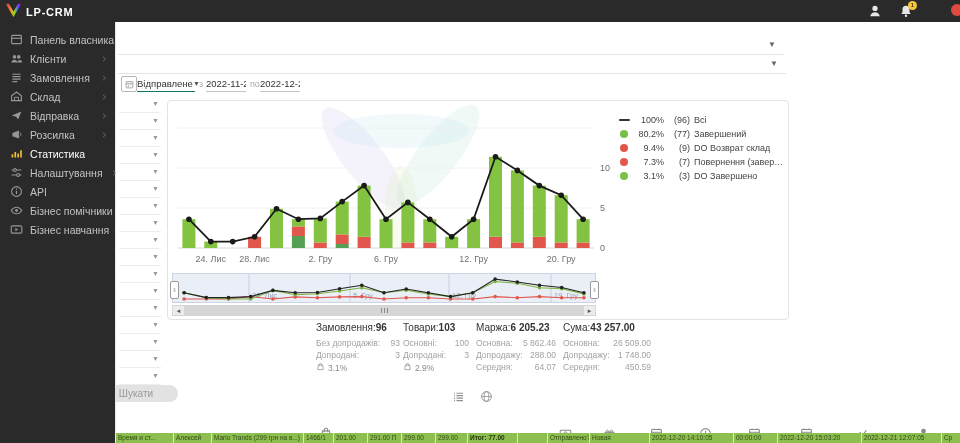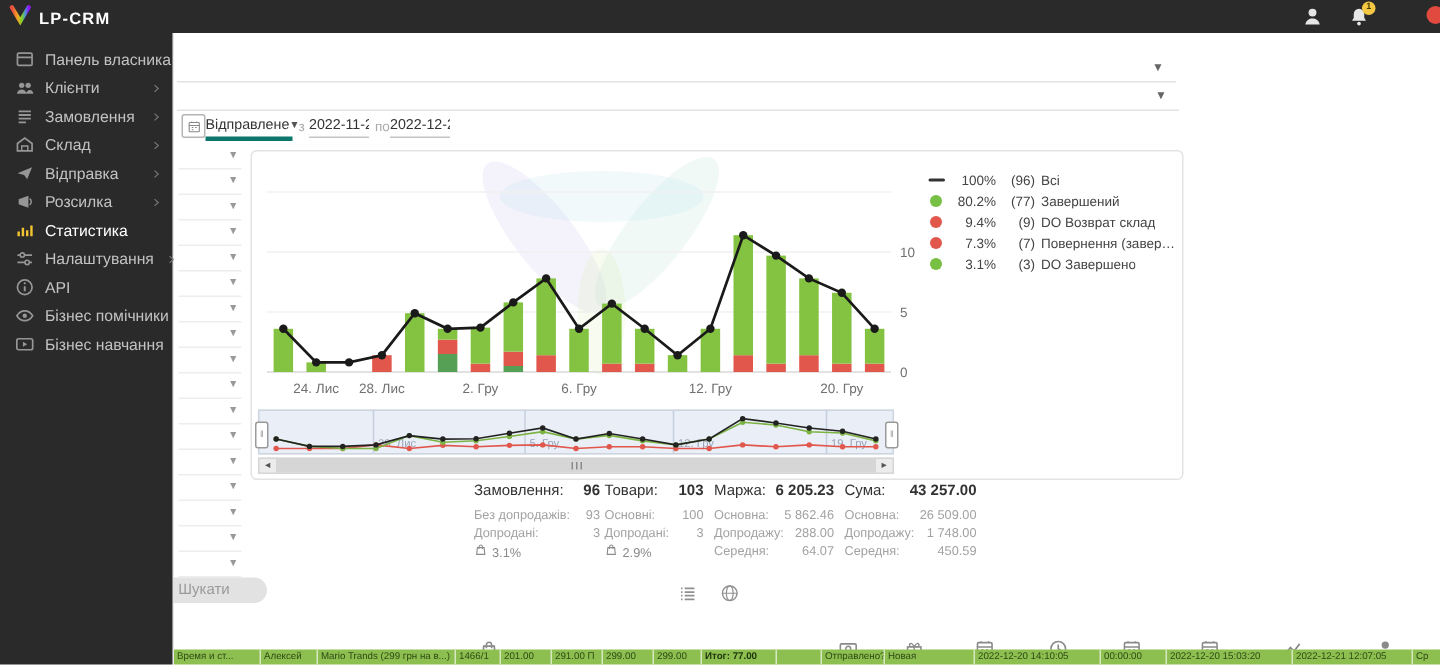--- a/index.html
+++ b/index.html
@@ -21,21 +21,21 @@
   .si-lb{font-size:10.5px;color:#c2c2c2;white-space:nowrap;}
   .side-item.active .si-lb{color:#fff;}
   .si-ch{margin-left:auto;display:flex;align-items:center;}
   
   .main{position:absolute;left:115px;top:22px;width:845px;height:421px;background:#fff;z-index:1;border-left:1px solid #e8e8e8;}
   .selrow{position:absolute;left:2px;height:18px;border-bottom:1px solid #e3e3e3;}
   .selrow .car{position:absolute;right:8px;top:4px;font-size:8px;color:#666;}
   .daterow{position:absolute;left:0;top:52px;width:400px;height:22px;}
   .cal-btn{position:absolute;left:5px;top:2px;width:14px;height:14px;border:1px solid #b5b5b5;border-radius:2px;
     display:flex;align-items:center;justify-content:center;}
-  .dtype{position:absolute;left:21px;top:1px;width:58px;height:16px;border-bottom:3px solid #0f766e;
+  .dtype{position:absolute;left:21px;top:1px;width:58px;height:16px;border-bottom:1px solid #0f766e;
     font-size:9.5px;color:#333;display:flex;align-items:center;justify-content:space-between;}
   .dtype .car{font-size:7px;color:#555;}
   .dlbl{position:absolute;top:5px;font-size:9px;color:#aaa;}
   .dinp{position:absolute;top:1px;width:40px;height:16px;border:none;border-bottom:1px solid #c4c4c4;
     font-size:9.5px;color:#333;text-align:center;background:transparent;padding:0;font-family:inherit;}
   .side-filters{position:absolute;left:3px;top:74px;width:42px;}
   .sf{height:16px;border-bottom:1px solid #ededed;position:relative;}
   .sf .car{position:absolute;right:2px;top:4px;font-size:7px;color:#999;}
   .search-pill{position:absolute;left:-22px;top:363px;width:84px;height:17px;border-radius:9px;background:#e2e2e2;
     color:#9a9a9a;font-size:10px;display:flex;align-items:center;justify-content:center;}
@@ -51,21 +51,21 @@
   .lg-lb{white-space:nowrap;overflow:hidden;text-overflow:ellipsis;}
   #navigator{position:absolute;left:4px;top:172px;width:424px;height:30px;background:#e9eef7;border:1px solid #ccd4e0;box-sizing:border-box;}
   .nav-h{position:absolute;top:7px;width:7px;height:16px;background:#fff;border:1px solid #9a9a9a;border-radius:2px;
     display:flex;align-items:center;justify-content:center;font-size:6px;color:#999;z-index:3;}
   .nav-scroll{position:absolute;left:4px;top:204px;width:424px;height:11px;background:#ececec;border:1px solid #d5d5d5;box-sizing:border-box;}
   .ns-btn{position:absolute;top:0;width:11px;height:9px;font-size:7px;color:#555;text-align:center;line-height:9px;cursor:pointer;}
   .ns-thumb{position:absolute;left:11px;right:11px;top:0;height:9px;background:#d6d6d6;display:flex;align-items:center;justify-content:center;gap:2px;cursor:grab;}
   .ns-thumb i{display:block;width:1px;height:5px;background:#8a8a8a;}
   
   .stat-col{position:absolute;top:300px;}
-  .stat-head{display:flex;justify-content:space-between;font-size:10px;color:#333;margin-bottom:4px;}
+  .stat-head{display:flex;font-size:10px;color:#333;margin-bottom:4px;}
   .stat-head b{font-weight:bold;}
   .stat-sub{display:flex;justify-content:space-between;font-size:8.5px;color:#a2a2a2;line-height:12px;}
   .stat-badge{display:flex;align-items:center;gap:3px;font-size:8.5px;color:#8a8a8a;margin-top:1px;}
   .tgl{position:absolute;top:367px;width:14px;height:14px;cursor:pointer;}
   
   .bicon{position:absolute;top:404px;cursor:pointer;}
   .grow{position:absolute;left:0;top:411px;width:845px;height:10px;background:#8cbf4f;display:flex;overflow:hidden;cursor:pointer;}
   .gcell{flex:none;border-right:1px solid rgba(255,255,255,.65);font-size:6.5px;color:#2f4a14;
     line-height:10px;padding:0 2px;white-space:nowrap;overflow:hidden;box-sizing:border-box;}
   .gcell.b{font-weight:bold;color:#1e3309;}

